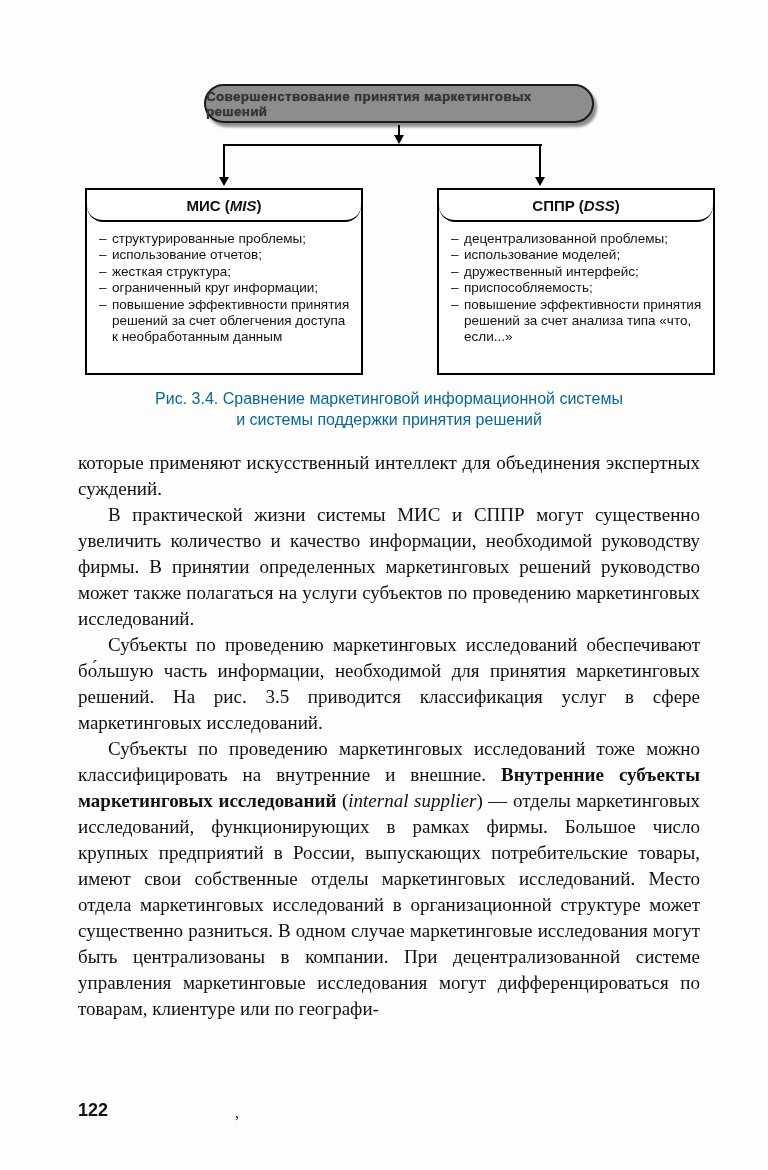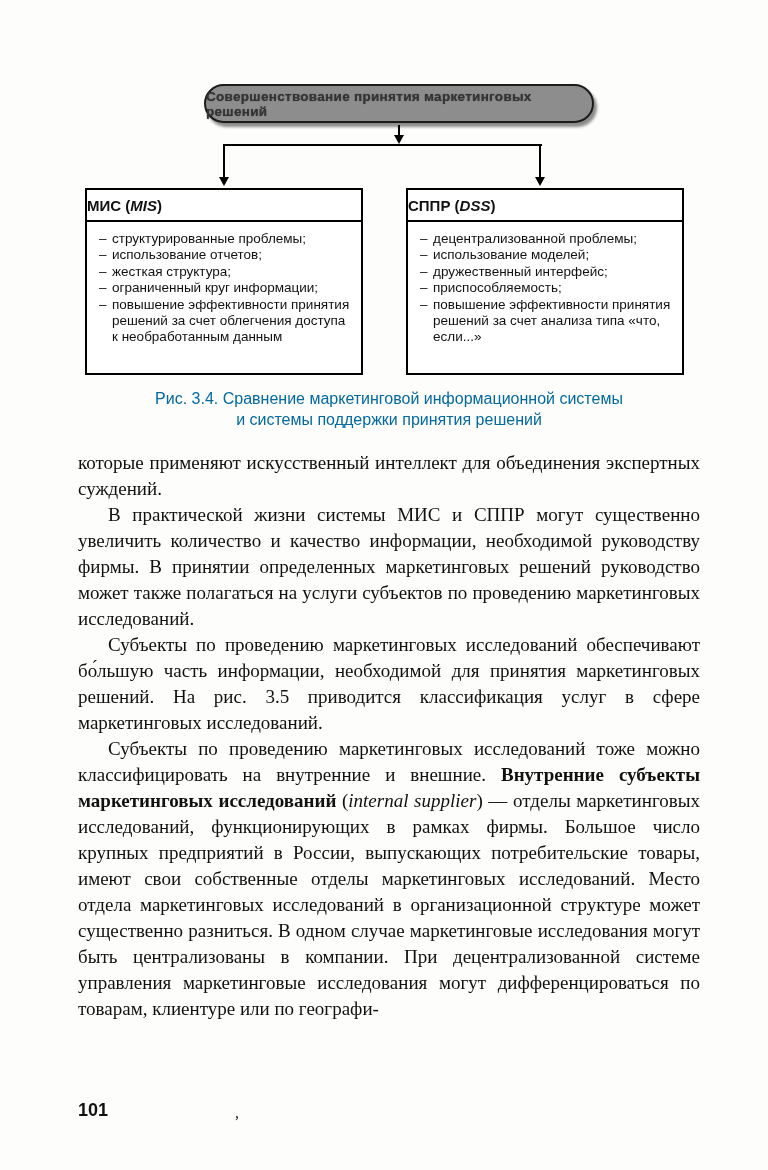--- a/index.html
+++ b/index.html
@@ -27,24 +27,24 @@
     position:absolute; width:0; height:0;
     border-left:5px solid transparent; border-right:5px solid transparent;
     border-top:9px solid #000;
   }
   .fig-box {
     position:absolute; top:188px; width:278px; height:187px;
     border:2px solid #000; background:#fff;
     font-family:"Liberation Sans", sans-serif;
   }
   .fig-box.left { left:85px; }
-  .fig-box.right { left:406px; }
+  .fig-box.right { left:437px; }
   .fig-box-title {
-    text-align:left; font-weight:bold; font-size:15px;
-    padding:7px 0 6px; border-bottom:2px solid #000;
+    text-align:center; font-weight:bold; font-size:15px;
+    padding:7px 0 6px; border-bottom:2px solid #000;border-radius:16px;
   }
   .fig-items { padding:9px 8px 8px 12px; font-size:13.5px; line-height:16.4px; }
   .fig-item { display:flex; }
   .fig-item .dash { flex:0 0 13px; }
   .fig-caption {
     position:absolute; left:89px; top:388px; width:600px;
     text-align:center; font-family:"Liberation Sans", sans-serif;
     font-size:16px; line-height:21px; color:#0369a1;
   }
   
@@ -143,16 +143,16 @@
     <div>и системы поддержки принятия решений</div>
   </div>
 
   <div class="body-text">
     <p class="no-indent">которые применяют искусственный интеллект для объединения экспертных суждений.</p>
     <p>В практической жизни системы МИС и СППР могут существенно увеличить количество и качество информации, необходимой руководству фирмы. В принятии определенных маркетинговых решений руководство может также полагаться на услуги субъектов по проведению маркетинговых исследований.</p>
     <p>Субъекты по проведению маркетинговых исследований обеспечивают бо́льшую часть информации, необходимой для принятия маркетинговых решений. На рис. 3.5 приводится классификация услуг в сфере маркетинговых исследований.</p>
     <p><span>Субъекты по проведению маркетинговых исследований тоже можно классифицировать на внутренние и внешние. </span><b>Внутренние субъекты маркетинговых исследований</b><span> (</span><i>internal supplier</i><span>) — отделы маркетинговых исследований, функционирующих в рамках фирмы. Большое число крупных предприятий в России, выпускающих потребительские товары, имеют свои собственные отделы маркетинговых исследований. Место отдела маркетинговых исследований в организационной структуре может существенно разниться. В одном случае маркетинговые исследования могут быть централизованы в компании. При децентрализованной системе управления маркетинговые исследования могут дифференцироваться по товарам, клиентуре или по географи-</span></p>
   </div>
 
-  <div class="page-number">101</div>
+  <div class="page-number">122</div>
   <div class="stray">,</div>
 
 </div>
 
 </body></html>

